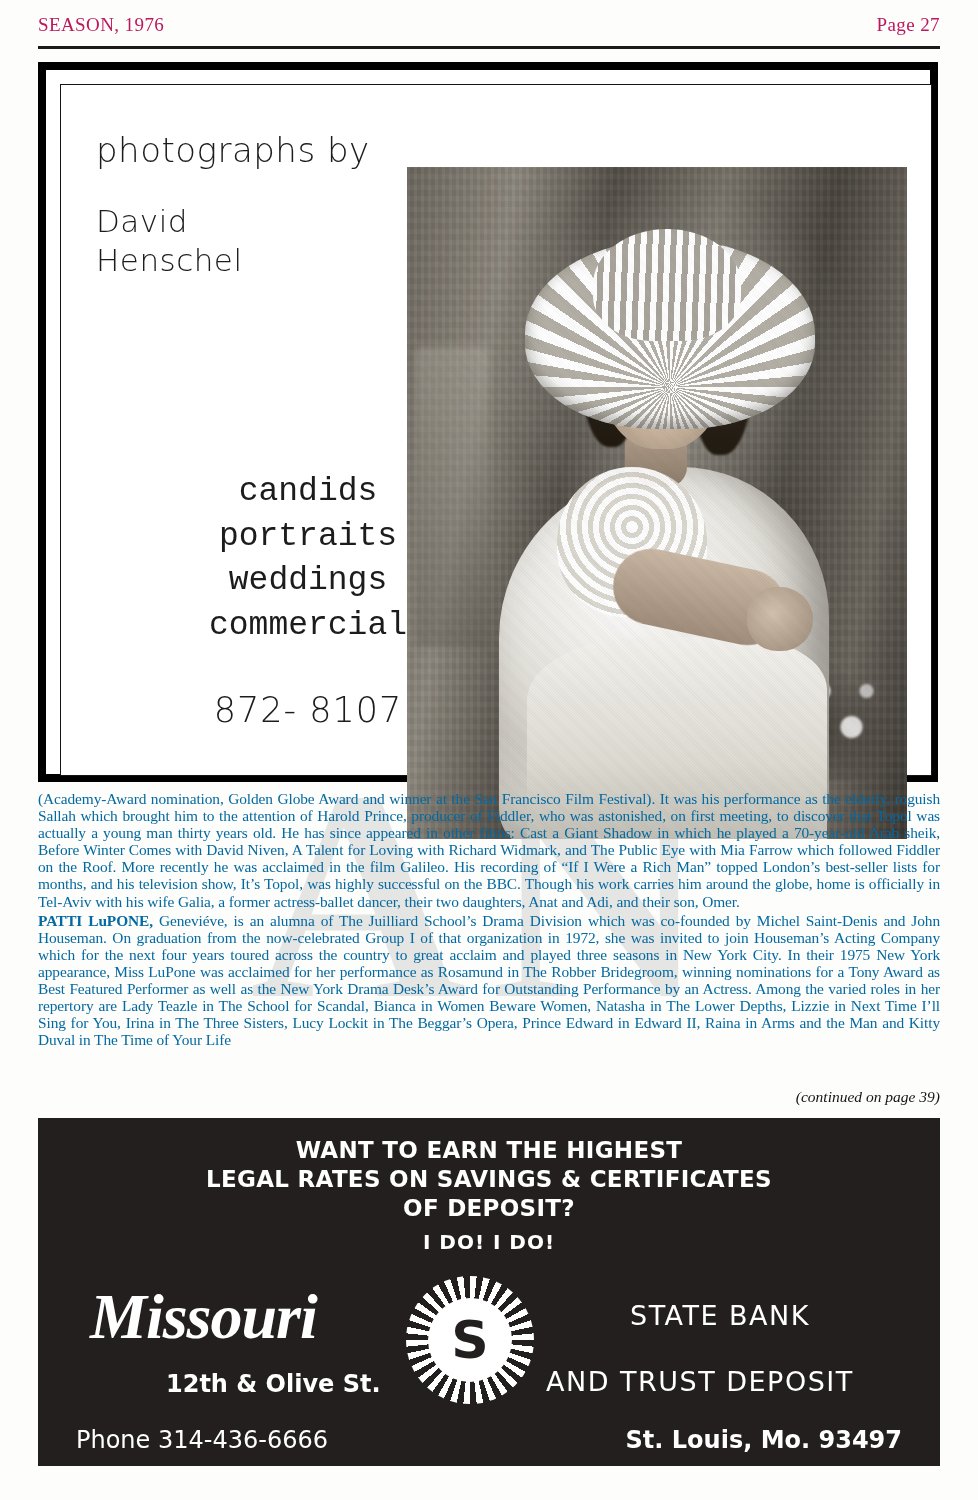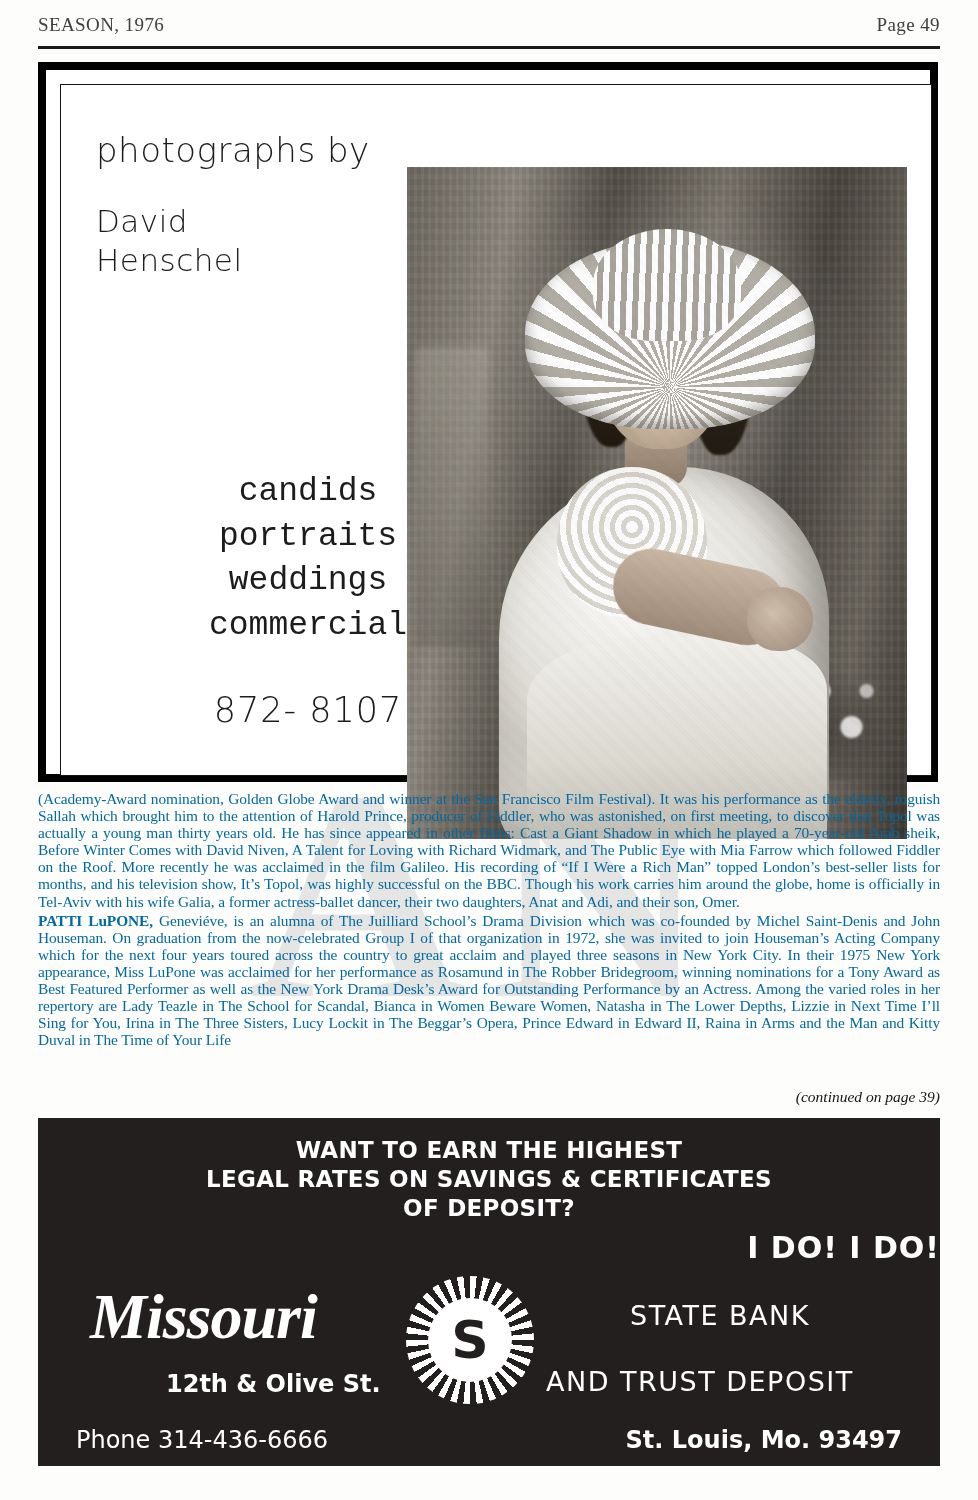--- a/index.html
+++ b/index.html
@@ -30,21 +30,21 @@
     left: 38px;
     top: 14px;
     width: 902px;
     height: 30px;
     display: flex;
     align-items: flex-start;
     justify-content: space-between;
     font-family: "Liberation Serif", serif;
     font-size: 19px;
     letter-spacing: 0.4px;
-    color: #404040;
+    color: #be185d;
   }
   .runhead .left { font-variant: small-caps; }
   .runhead .right { font-size: 19px; }
   .rule-top {
     position: absolute;
     left: 38px;
     top: 46px;
     width: 902px;
     height: 3px;
     background: #1a1a1a;
@@ -342,24 +342,24 @@
     font-family: "DejaVu Sans", sans-serif;
     font-weight: bold;
     font-size: 23px;
     line-height: 29px;
     letter-spacing: .3px;
   }
   .bank .idoido {
     position: absolute;
     left: 0; right: 0;
     top: 112px;
-    text-align: right;
-    font-family: "DejaVu Sans", sans-serif;
-    font-weight: bold;
-    font-size: 30px;
+    text-align: center;
+    font-family: "DejaVu Sans", sans-serif;
+    font-weight: bold;
+    font-size: 20px;
     letter-spacing: 1px;
   }
   .bank .missouri {
     position: absolute;
     left: 52px;
     top: 162px;
     font-family: "Liberation Serif", serif;
     font-style: italic;
     font-weight: bold;
     font-size: 64px;
@@ -454,21 +454,21 @@
   }
   .watermark .w2 { margin-left: 60px; }
 </style>
 </head>
 <body>
 
 <div class="page">
 
   <div class="runhead">
     <span class="left">SEASON, 1976</span>
-    <span class="right">Page 49</span>
+    <span class="right">Page 27</span>
   </div>
   <div class="rule-top"></div>
 
   <div class="watermark">
     <div class="w1">HC</div>
     <div class="w2">AN</div>
   </div>
 
   <div class="ad-outer">
     <div class="ad-inner"></div>

